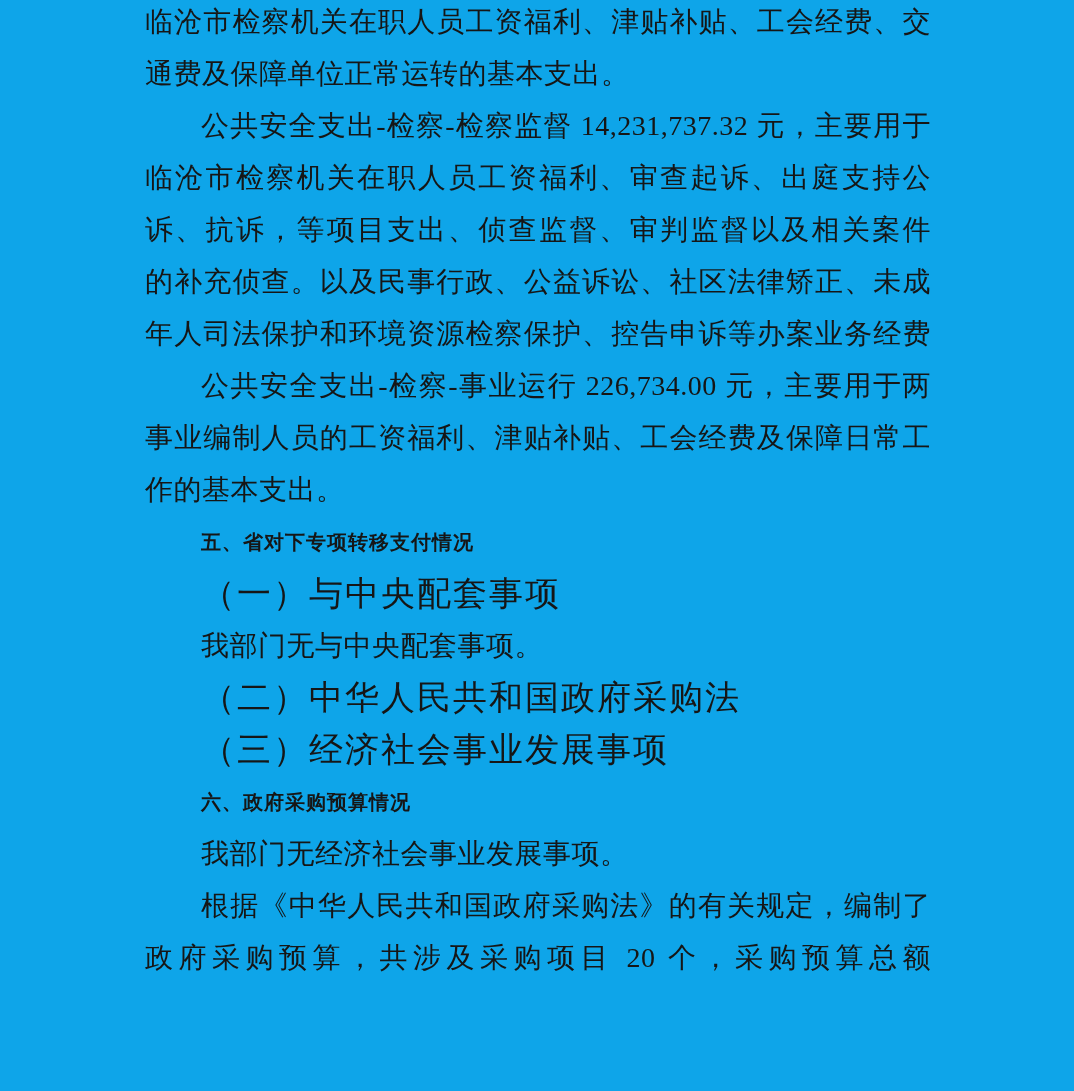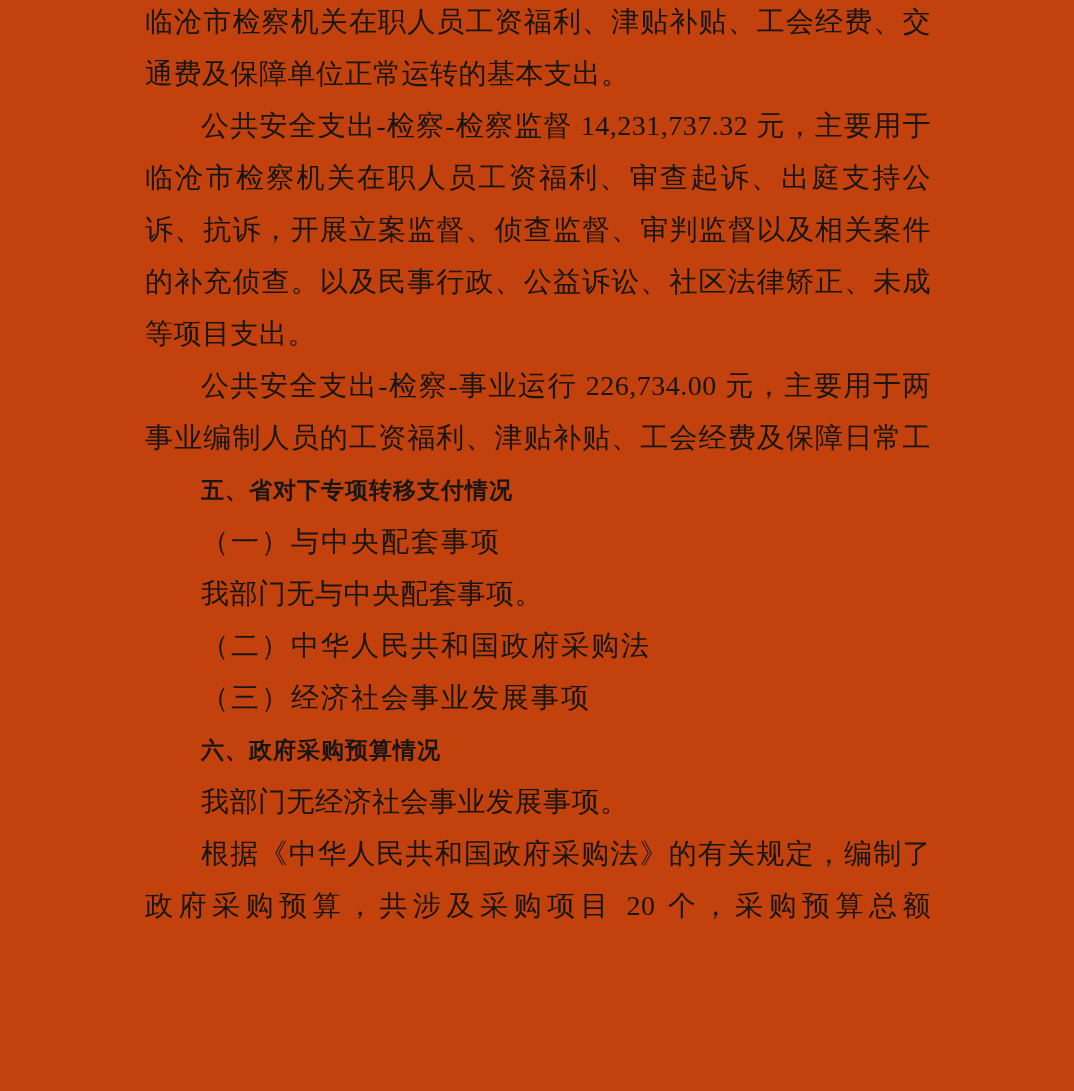--- a/index.html
+++ b/index.html
@@ -4,21 +4,21 @@
 <style>
   html, body {
     margin: 0;
     padding: 0;
     background: #ffffff;
   }
   .page {
     position: relative;
     width: 1074px;
     height: 1091px;
-    background: #c2410c;
+    background: #0ea5e9;
     overflow: hidden;
     font-family: "Liberation Serif", "DejaVu Serif", serif;
     color: #161616;
   }
   .text-block {
     position: absolute;
     left: 145px;
     top: -4px;
     width: 786px;
   }
@@ -32,45 +32,46 @@
   .justify {
     text-align: justify;
     text-align-last: justify;
   }
   .indent {
     padding-left: 56px;
   }
   .h-bold {
     font-family: "Liberation Sans", "DejaVu Sans", sans-serif;
     font-weight: bold;
-    font-size: 23px;
+    font-size: 20px;
     letter-spacing: 1px;
   }
   .kai {
-    font-size: 28px;
+    font-size: 34px;
     letter-spacing: 2px;
   }
   .body {
     letter-spacing: 0.5px;
   }
 </style>
 </head>
 <body>
 
 <div class="page">
   <div class="text-block">
     <div class="line body justify">临沧市检察机关在职人员工资福利、津贴补贴、工会经费、交</div>
     <div class="line body">通费及保障单位正常运转的基本支出。</div>
     <div class="line body indent justify">公共安全支出-检察-检察监督 14,231,737.32 元，主要用于</div>
     <div class="line body justify">临沧市检察机关在职人员工资福利、审查起诉、出庭支持公</div>
-    <div class="line body justify">诉、抗诉，开展立案监督、侦查监督、审判监督以及相关案件</div>
+    <div class="line body justify">诉、抗诉，等项目支出、侦查监督、审判监督以及相关案件</div>
     <div class="line body justify">的补充侦查。以及民事行政、公益诉讼、社区法律矫正、未成</div>
-    <div class="line body">等项目支出。</div>
+    <div class="line body justify">年人司法保护和环境资源检察保护、控告申诉等办案业务经费</div>
     <div class="line body indent justify">公共安全支出-检察-事业运行 226,734.00 元，主要用于两名</div>
     <div class="line body justify">事业编制人员的工资福利、津贴补贴、工会经费及保障日常工</div>
+    <div class="line body">作的基本支出。</div>
     <div class="line h-bold indent">五、省对下专项转移支付情况</div>
     <div class="line kai indent">（一）与中央配套事项</div>
     <div class="line body indent">我部门无与中央配套事项。</div>
     <div class="line kai indent">（二）中华人民共和国政府采购法</div>
     <div class="line kai indent">（三）经济社会事业发展事项</div>
     <div class="line h-bold indent">六、政府采购预算情况</div>
     <div class="line body indent">我部门无经济社会事业发展事项。</div>
     <div class="line body indent justify">根据《中华人民共和国政府采购法》的有关规定，编制了</div>
     <div class="line body justify">政府采购预算，共涉及采购项目 20 个，采购预算总额</div>
   </div>

